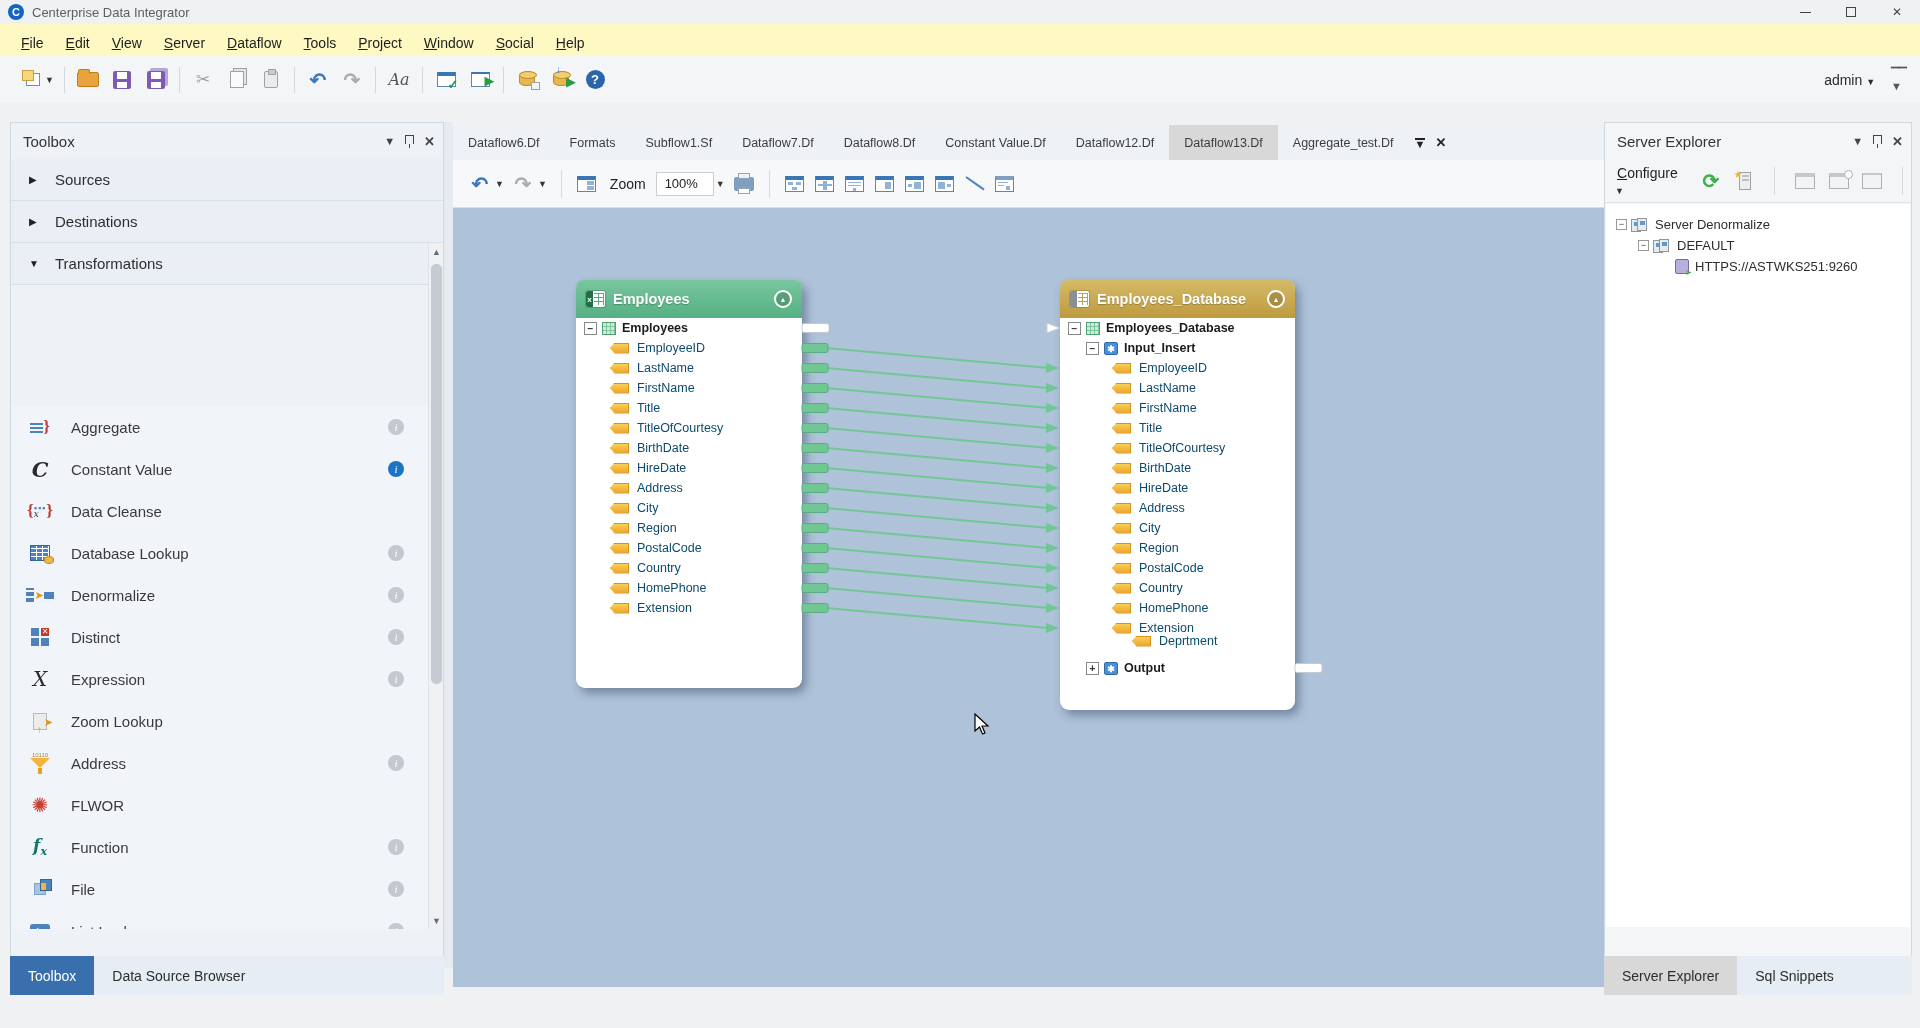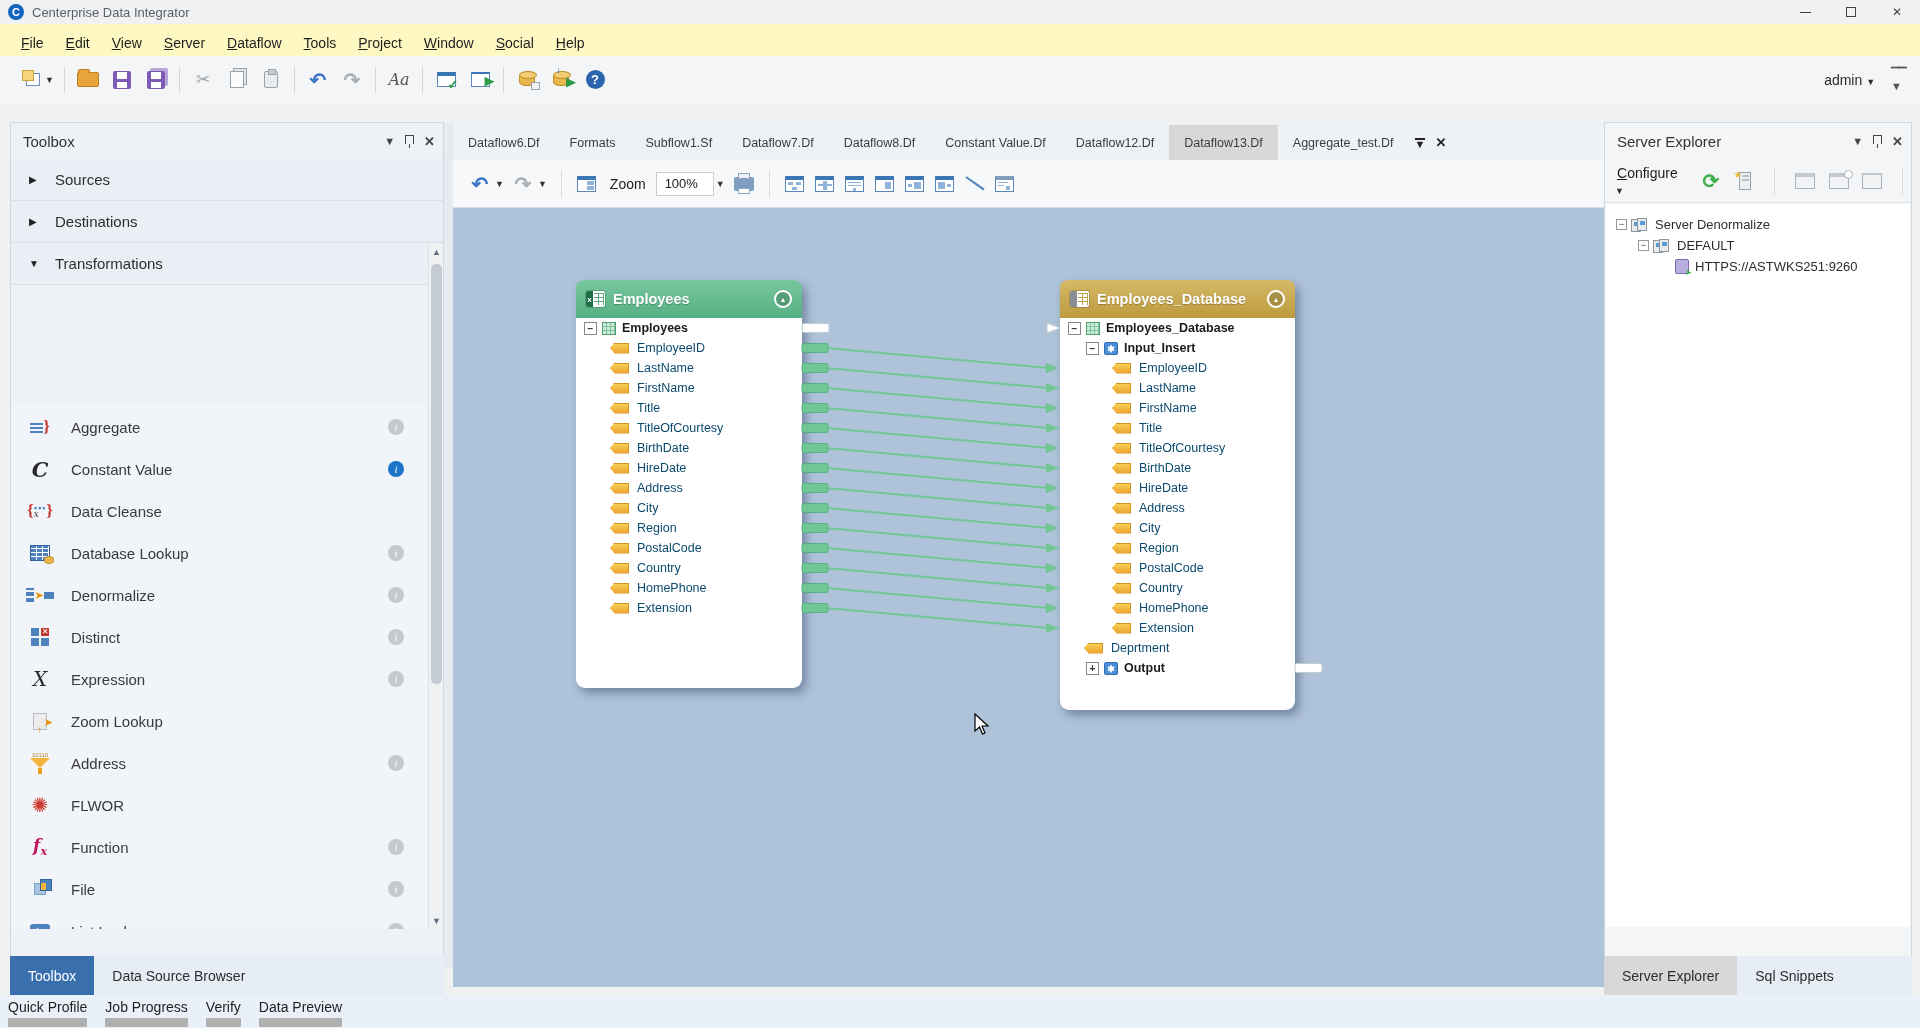--- a/index.html
+++ b/index.html
@@ -355,21 +355,21 @@
         </div>
         <div class="tbx-item">
           <span class="ico">
             <span style="color:#cc3b30;font-size:20px;">✺</span>
           </span>
           <span class="lbl">FLWOR</span>
           <span class="info none">i</span>
         </div>
         <div class="tbx-item">
           <span class="ico">
-            <span class="g-serif" style="color:#be185d;font-size:17px;font-weight:bold;">f<sub style="font-size:11px;">x</sub></span>
+            <span class="g-serif" style="color:#0f766e;font-size:17px;font-weight:bold;">f<sub style="font-size:11px;">x</sub></span>
           </span>
           <span class="lbl">Function</span>
           <span class="info">i</span>
         </div>
         <div class="tbx-item">
           <span class="ico">
             <span class="mi" style="width:12px;height:12px;background:#a8c4e0;border:1px solid #7ba3cb;">
               <span class="badge" style="left:5px;top:-5px;width:12px;height:12px;background:#4d82bd;border:1px solid #35639a;"></span>
               <span class="badge" style="left:6px;top:-1px;width:5px;height:7px;background:#f3b33c;"></span>
             </span>
@@ -632,21 +632,21 @@
             <span>Country</span>
           </div>
           <div class="trow" style="padding-left: 52px; top: 280px;">
             <span class="tag-ico"></span>
             <span>HomePhone</span>
           </div>
           <div class="trow" style="padding-left: 52px; top: 300px;">
             <span class="tag-ico"></span>
             <span>Extension</span>
           </div>
-          <div class="trow" style="padding-left: 24px; top: 320px;">
+          <div class="trow" style="padding-left: 72px; top: 313px;">
             <span class="tag-ico"></span>
             <span>Deprtment</span>
           </div>
           <div class="trow bold" style="padding-left: 26px; top: 340px;">
             <span class="pm-box">+</span>
             <span class="io-ico">✱</span>
             <span>Output</span>
           </div>
         </div>
       </div>
@@ -764,32 +764,14 @@
 
   <div class="bottom-tabs-left" id="left-tabs">
       <div class="b-tab blue">Toolbox</div>
       <div class="b-tab">Data Source Browser</div>
     </div>
   <div class="bottom-tabs-right" id="right-tabs">
       <div class="b-tab gray">Server Explorer</div>
       <div class="b-tab">Sql Snippets</div>
     </div>
 
-  <div class="statusbar" id="statusbar">
-      <div class="sb-item">
-        <span>Quick Profile</span>
-        <span class="sb-bar"></span>
-      </div>
-      <div class="sb-item">
-        <span>Job Progress</span>
-        <span class="sb-bar"></span>
-      </div>
-      <div class="sb-item">
-        <span>Verify</span>
-        <span class="sb-bar"></span>
-      </div>
-      <div class="sb-item">
-        <span>Data Preview</span>
-        <span class="sb-bar"></span>
-      </div>
-    </div>
 
 </div>
 
 </body></html>

